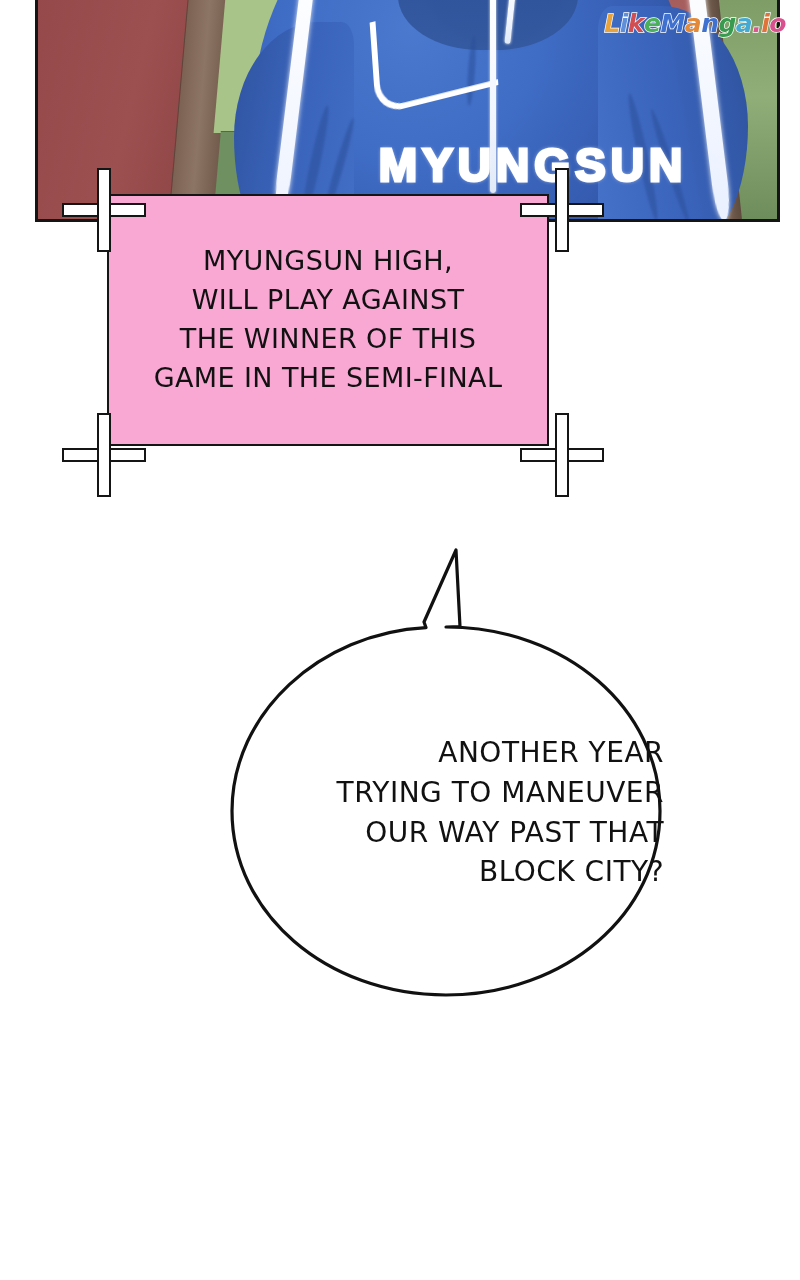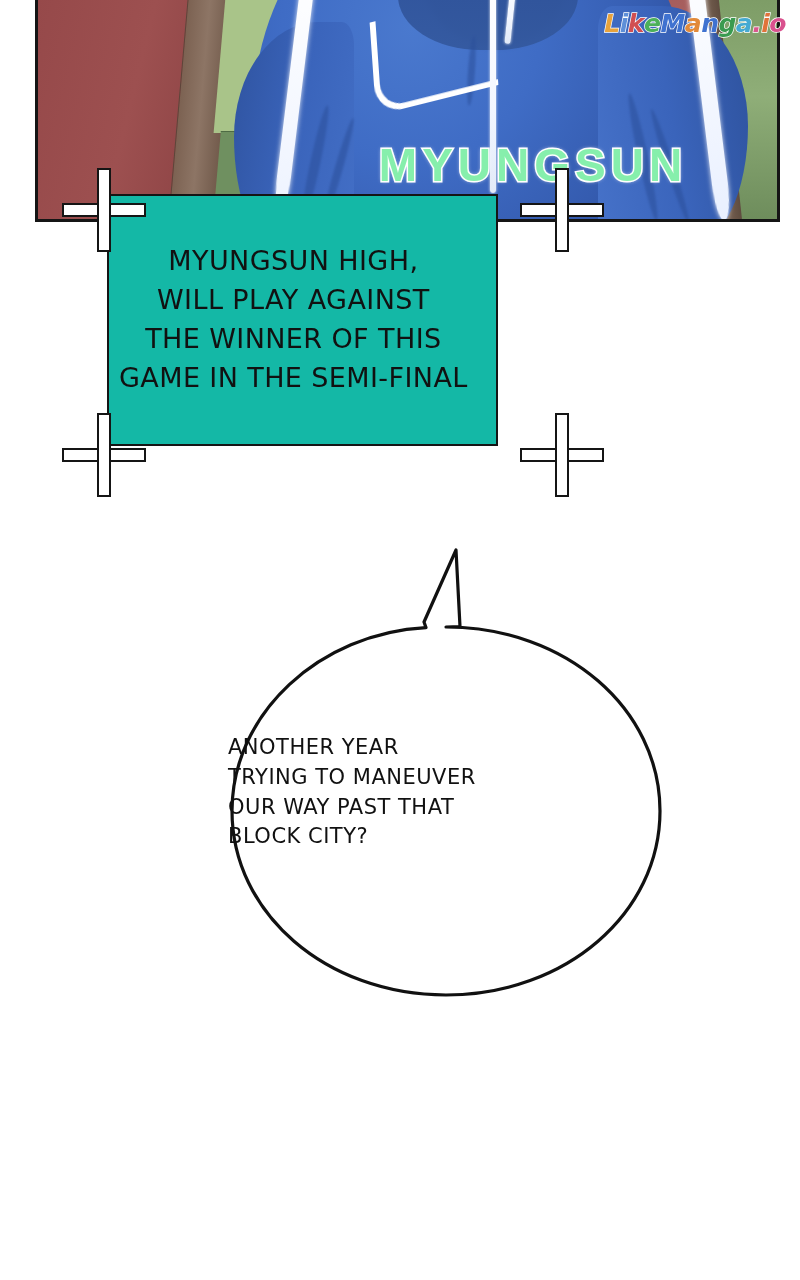--- a/index.html
+++ b/index.html
@@ -164,21 +164,21 @@
   
   .jersey-text {
     left: 330px;
     top: 142px;
     width: 330px;
     text-align: center;
     font-family: "Liberation Sans", sans-serif;
     font-weight: 700;
     font-size: 46px;
     letter-spacing: 5px;
-    color: #86efac;
+    color: #ffffff;
     -webkit-text-stroke: 3px #ffffff;
     paint-order: stroke fill;
     text-shadow: 0 0 4px rgba(255,255,255,.9);
     white-space: nowrap;
   }
 
   
   #watermark {
     position: absolute;
     right: 14px;
@@ -211,27 +211,28 @@
   #watermark span:nth-child(11) { color:#e0733a; }
   #watermark span:nth-child(12) { color:#d9518e; }
   #watermark span:nth-child(13) { color:#8f5fc4; }
   #watermark span:nth-child(14) { color:#e06a6a; }
 
   
   #caption-box {
     position: absolute;
     left: 107px;
     top: 194px;
-    width: 391px;
+    width: 442px;
     height: 252px;
-    background: #14b8a6;
+    background: #f9a8d4;
     border: 2px solid #151515;
     box-sizing: border-box;
     display: flex;
     align-items: center;
+    justify-content: center;
     z-index: 10;
   }
   #caption-text {
     font-family: "DejaVu Sans", sans-serif;
     font-size: 27px;
     line-height: 1.44;
     letter-spacing: .4px;
     color: #111111;
     text-align: center;
     white-space: pre-line;
@@ -270,23 +271,23 @@
     width: 436px;
     height: 462px;
     z-index: 8;
   }
   #speech-bubble svg { display: block; width: 100%; height: 100%; }
   #bubble-text {
     position: absolute;
     left: 0;
     top: 190px;
     width: 436px;
-    text-align: left;
+    text-align: right;
     font-family: "DejaVu Sans", sans-serif;
-    font-size: 21px;
+    font-size: 28px;
     line-height: 1.42;
     letter-spacing: .5px;
     color: #111111;
     white-space: pre-line;
   }
 </style>
 </head>
 <body>
 
 <div id="stage">

